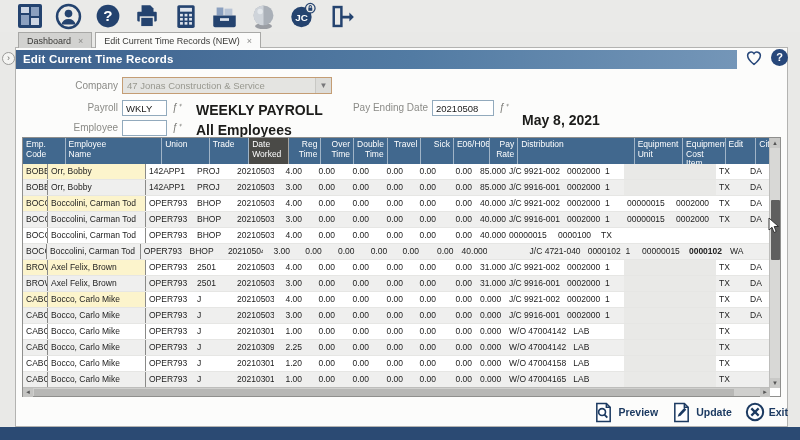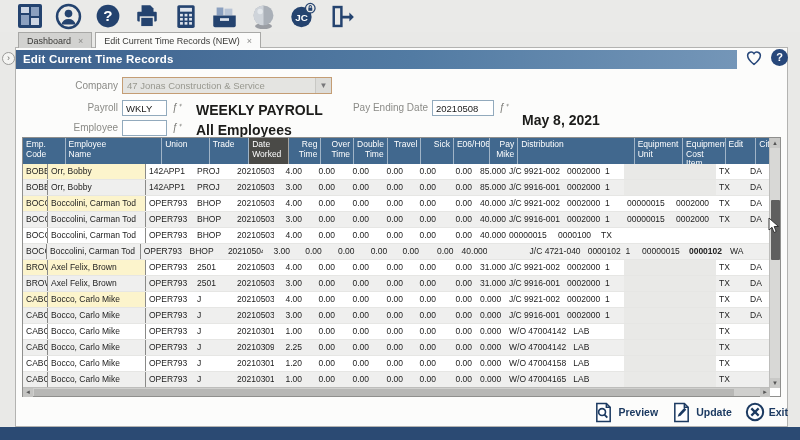--- a/index.html
+++ b/index.html
@@ -215,21 +215,21 @@
         <div class="hcell r" style="width: 33px;">Reg
 Time</div>
         <div class="hcell r" style="width: 33px;">Over
 Time</div>
         <div class="hcell r" style="width: 34px;">Double
 Time</div>
         <div class="hcell r" style="width: 34px;">Travel</div>
         <div class="hcell r" style="width: 33px;">Sick</div>
         <div class="hcell r" style="width: 36px;">E06/H06</div>
         <div class="hcell r" style="width: 29px;">Pay
-Mike</div>
+Rate</div>
         <div class="hcell" style="width: 118px;">Distribution</div>
         <div class="hcell" style="width: 49px;">Equipment
 Unit</div>
         <div class="hcell" style="width: 43px;">Equipment
 Cost Item</div>
         <div class="hcell" style="width: 31px;">Edit</div>
         <div class="hcell" style="width: 24px;">City</div>
       </div>
     <div class="gbody" id="gbody">
         <div class="grow">

